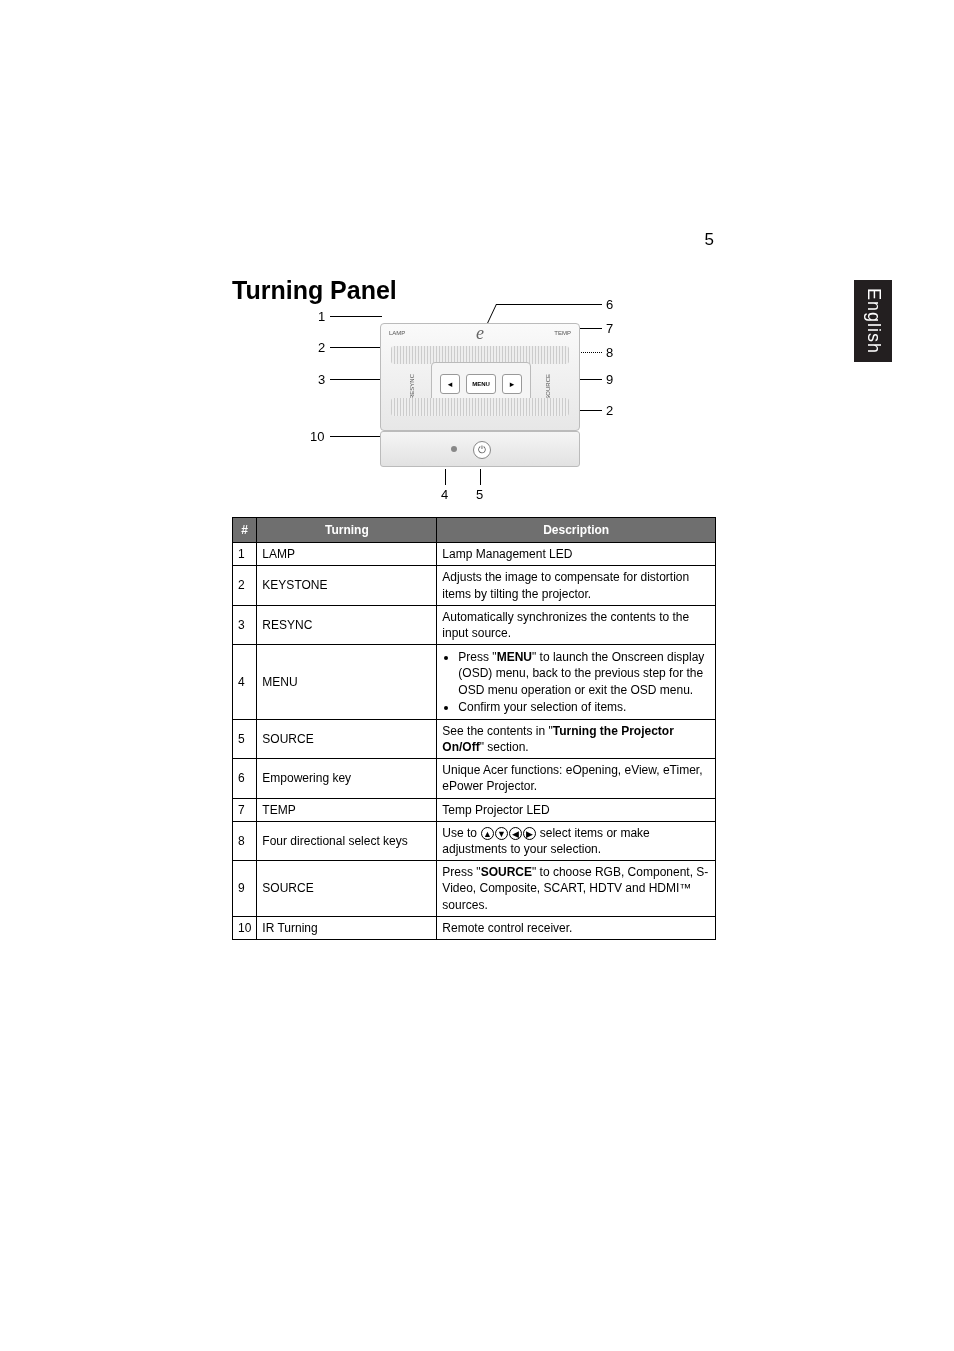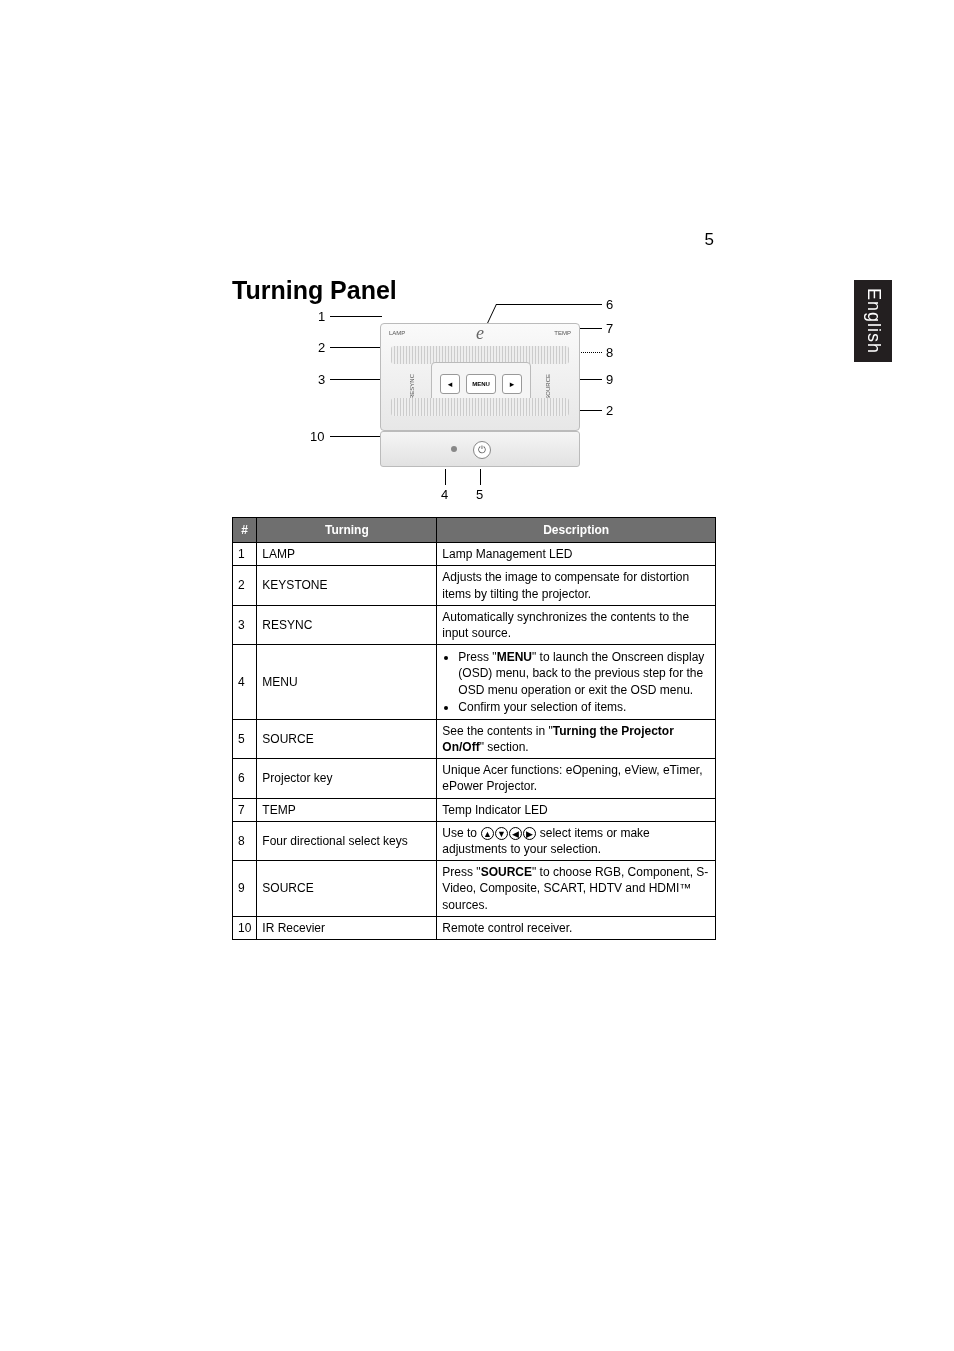--- a/index.html
+++ b/index.html
@@ -330,40 +330,40 @@
         </ul>
       </td>
     </tr>
     <tr>
       <td class="num">5</td>
       <td>SOURCE</td>
       <td><span>See the contents in "</span><b>Turning the Projector On/Off</b><span>" section.</span></td>
     </tr>
     <tr>
       <td class="num">6</td>
-      <td>Projector key</td>
+      <td>Empowering key</td>
       <td>Unique Acer functions: eOpening, eView, eTimer, ePower Projector.</td>
     </tr>
     <tr>
       <td class="num">7</td>
       <td>TEMP</td>
-      <td>Temp Indicator LED</td>
+      <td>Temp Projector LED</td>
     </tr>
     <tr>
       <td class="num">8</td>
       <td>Four directional select keys</td>
       <td>
         <span>Use to </span><span class="arrow-circle">▲</span><span class="arrow-circle">▼</span><span class="arrow-circle">◀</span><span class="arrow-circle">▶</span><span> select items or make adjustments to your selection.</span>
       </td>
     </tr>
     <tr>
       <td class="num">9</td>
       <td>SOURCE</td>
       <td><span>Press "</span><b>SOURCE</b><span>" to choose RGB, Component, S-Video, Composite, SCART, HDTV and HDMI™ sources.</span></td>
     </tr>
     <tr>
       <td class="num">10</td>
-      <td>IR Recevier</td>
+      <td>IR Turning</td>
       <td>Remote control receiver.</td>
     </tr>
   </tbody>
 </table>
 </div>
 
 </body></html>

